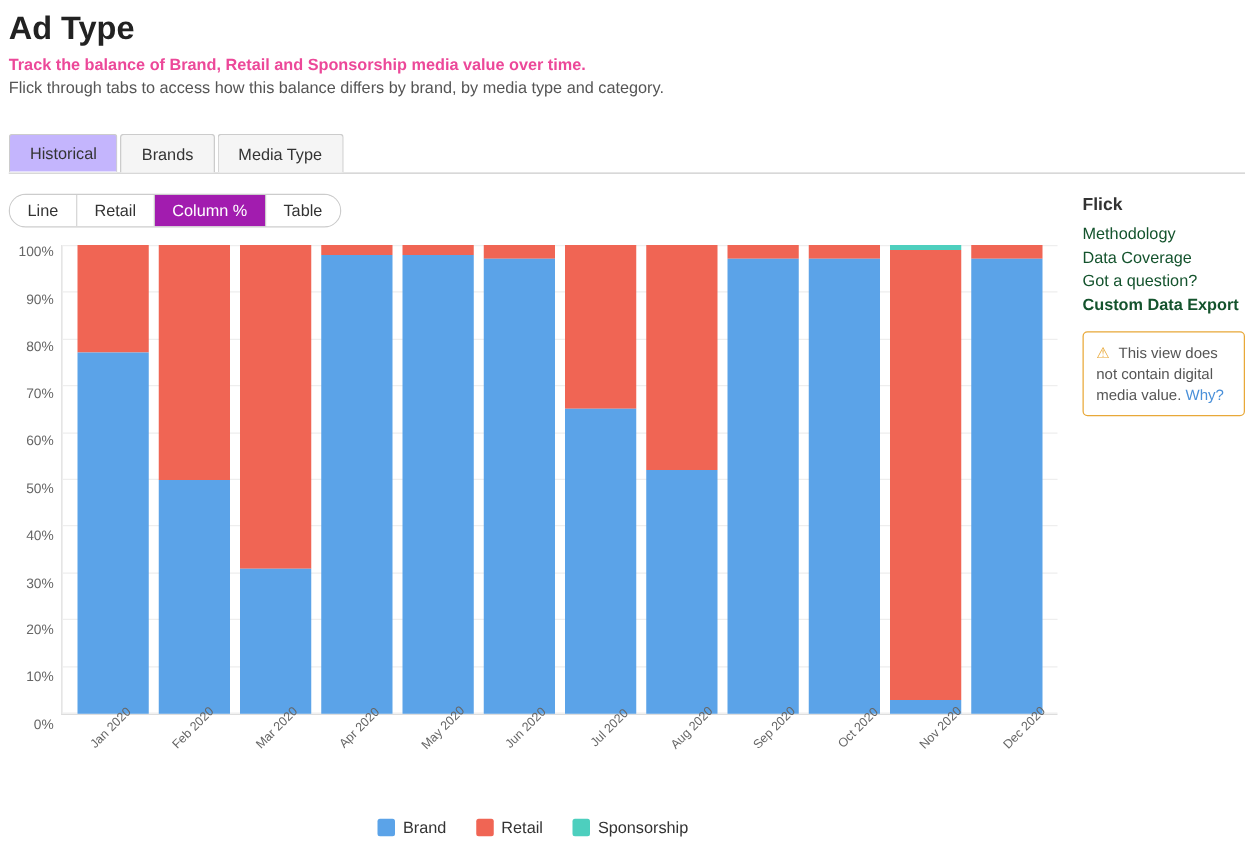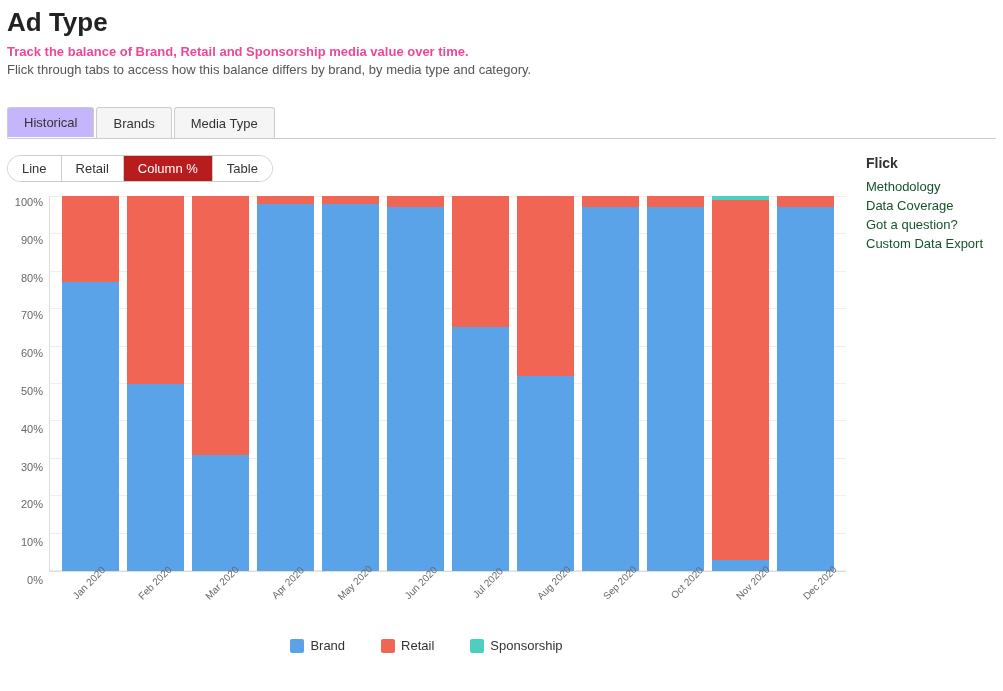--- a/index.html
+++ b/index.html
@@ -10,41 +10,41 @@
     .subtitle-normal { font-size: 13px; color: #555; margin-bottom: 30px; }
     .tabs-row { display: flex; border-bottom: 1px solid #ccc; margin-bottom: 16px; }
     .tab-btn { padding: 7px 16px; border: 1px solid #ccc; border-bottom: none; background: #f5f5f5; font-size: 13px; cursor: pointer; margin-right: 2px; border-radius: 3px 3px 0 0; color: #333; }
     .tab-btn.active { background: #c4b5fd; border-bottom: 1px solid #fff; font-weight: normal; }
     .main-area { display: flex; gap: 20px; }
     .chart-area { flex: 1; }
     .view-toggle { display: flex; margin-bottom: 14px; align-items: flex-start; justify-content: space-between; }
     .toggle-group { display: flex; border: 1px solid #ccc; border-radius: 20px; overflow: hidden; }
     .toggle-btn { padding: 5px 14px; background: #fff; border: none; border-right: 1px solid #ccc; cursor: pointer; font-size: 13px; color: #333; }
     .toggle-btn:last-child { border-right: none; }
-    .toggle-btn.active { background: #b91c1c; color: #fff; }
+    .toggle-btn.active { background: #a21caf; color: #fff; }
     .download-btn { background: #4a90d9; color: #fff; border: none; padding: 7px 16px; border-radius: 4px; font-size: 13px; cursor: pointer; font-weight: bold; }
     .chart-container { position: relative; height: 420px; display: flex; }
     .y-axis { width: 42px; display: flex; flex-direction: column; justify-content: space-between; align-items: flex-end; padding-right: 6px; padding-bottom: 30px; }
     .y-label { font-size: 11px; color: #666; }
     .chart-inner { flex: 1; display: flex; flex-direction: column; }
     .bars-area { flex: 1; position: relative; border-left: 1px solid #ddd; border-bottom: 1px solid #ddd; display: flex; align-items: flex-end; padding: 0 8px; }
     .grid-lines { position: absolute; top: 0; left: 0; right: 0; bottom: 0; display: flex; flex-direction: column; justify-content: space-between; pointer-events: none; }
     .grid-line { width: 100%; height: 1px; background: #eee; }
     .bars-row { display: flex; align-items: flex-end; width: 100%; height: 100%; position: relative; }
     .bar-group { flex: 1; display: flex; justify-content: center; align-items: flex-end; height: 100%; position: relative; padding: 0 4px; }
     .bar { width: 100%; display: flex; flex-direction: column; cursor: pointer; }
     .x-labels { display: flex; padding-left: 0; margin-top: 4px; }
     .x-label { flex: 1; text-align: center; font-size: 10px; color: #666; transform: rotate(-45deg); transform-origin: top center; padding-top: 4px; height: 40px; display: flex; align-items: flex-start; justify-content: center; }
-    .legend { display: flex; justify-content: center; margin-top: 22px; gap: 36px; }
+    .legend { display: flex; justify-content: center; margin-top: 38px; gap: 24px; }
     .legend-item { display: flex; align-items: center; gap: 6px; font-size: 13px; }
     .legend-dot { width: 14px; height: 14px; border-radius: 2px; }
     .sidebar { width: 130px; flex-shrink: 0; }
     .help-title { font-weight: bold; font-size: 14px; margin-bottom: 8px; }
     .help-link { display: block; color: #14532d; text-decoration: none; font-size: 13px; margin-bottom: 4px; }
-    .help-link.bold { font-weight: normal; }
+    .help-link.bold { font-weight: bold; }
     .warning-box { border: 1px solid #e8a838; border-radius: 4px; padding: 8px 10px; margin-top: 14px; font-size: 12px; color: #555; line-height: 1.4; }
     .warning-icon { color: #e8a838; margin-right: 4px; }
     .warning-link { color: #4a90d9; text-decoration: none; }
   </style>
 </head>
 <body>
 
 <div class="page">
   <h1>Ad Type</h1>
   <p class="subtitle-bold">Track the balance of Brand, Retail and Sponsorship media value over time.</p>
@@ -206,15 +206,20 @@
     </div>
 
     <div class="sidebar">
       <div class="help-title">Flick</div>
       <div id="help-links">
           <a href="#" class="help-link">Methodology</a>
           <a href="#" class="help-link">Data Coverage</a>
           <a href="#" class="help-link">Got a question?</a>
           <a href="#" class="help-link bold">Custom Data Export</a>
         </div>
+      <div class="warning-box">
+        <span class="warning-icon">⚠</span>
+        <span>This view does not contain digital media value.</span>
+        <a href="#" class="warning-link">Why?</a>
+      </div>
     </div>
   </div>
 </div>
 
 </body></html>

